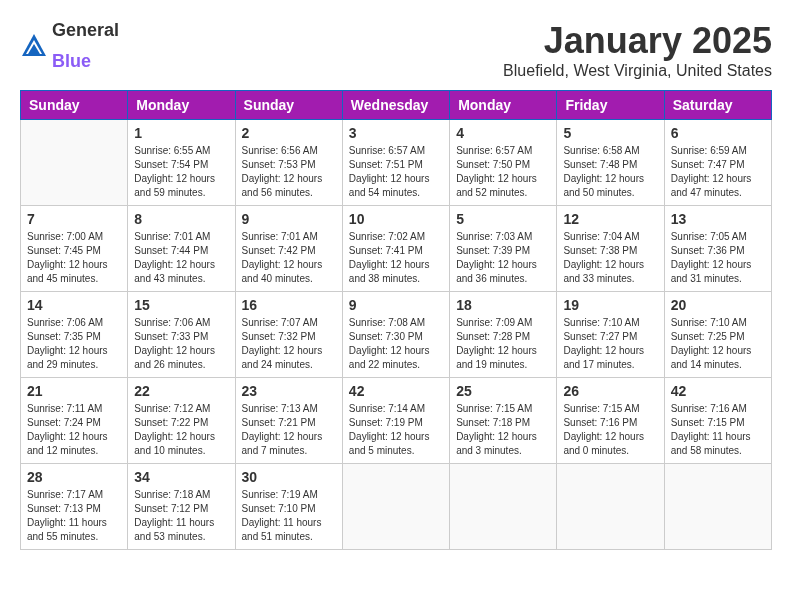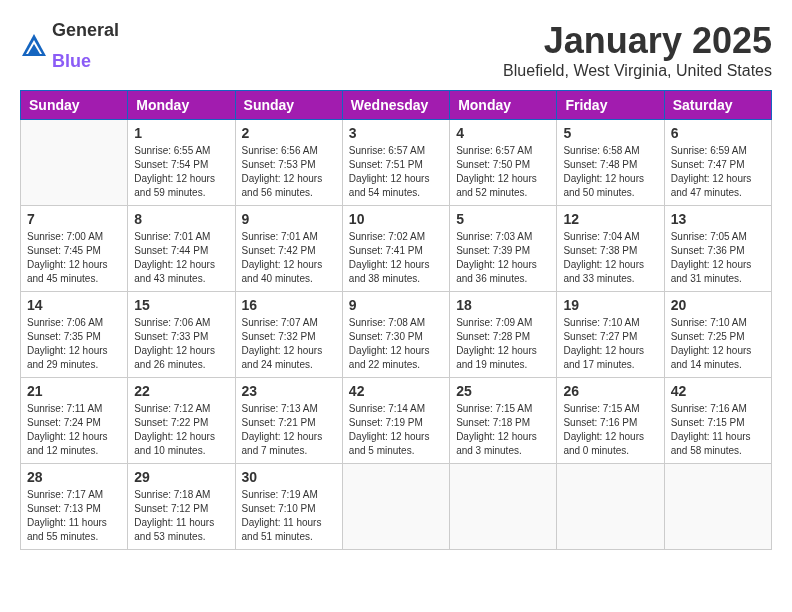--- a/index.html
+++ b/index.html
@@ -243,21 +243,21 @@
           <span class="day-number">42</span>
           <div class="day-info">Sunrise: 7:16 AM<br>Sunset: 7:15 PM<br>Daylight: 11 hours<br>and 58 minutes.</div>
         </td>
       </tr>
       <tr class="week-row">
         <td>
           <span class="day-number">28</span>
           <div class="day-info">Sunrise: 7:17 AM<br>Sunset: 7:13 PM<br>Daylight: 11 hours<br>and 55 minutes.</div>
         </td>
         <td>
-          <span class="day-number">29</span>
+          <span class="day-number">34</span>
           <div class="day-info">Sunrise: 7:18 AM<br>Sunset: 7:12 PM<br>Daylight: 11 hours<br>and 53 minutes.</div>
         </td>
         <td>
           <span class="day-number">30</span>
           <div class="day-info">Sunrise: 7:19 AM<br>Sunset: 7:10 PM<br>Daylight: 11 hours<br>and 51 minutes.</div>
         </td>
         <td class="empty-cell"></td>
         <td class="empty-cell"></td>
         <td class="empty-cell"></td>
         <td class="empty-cell"></td>

